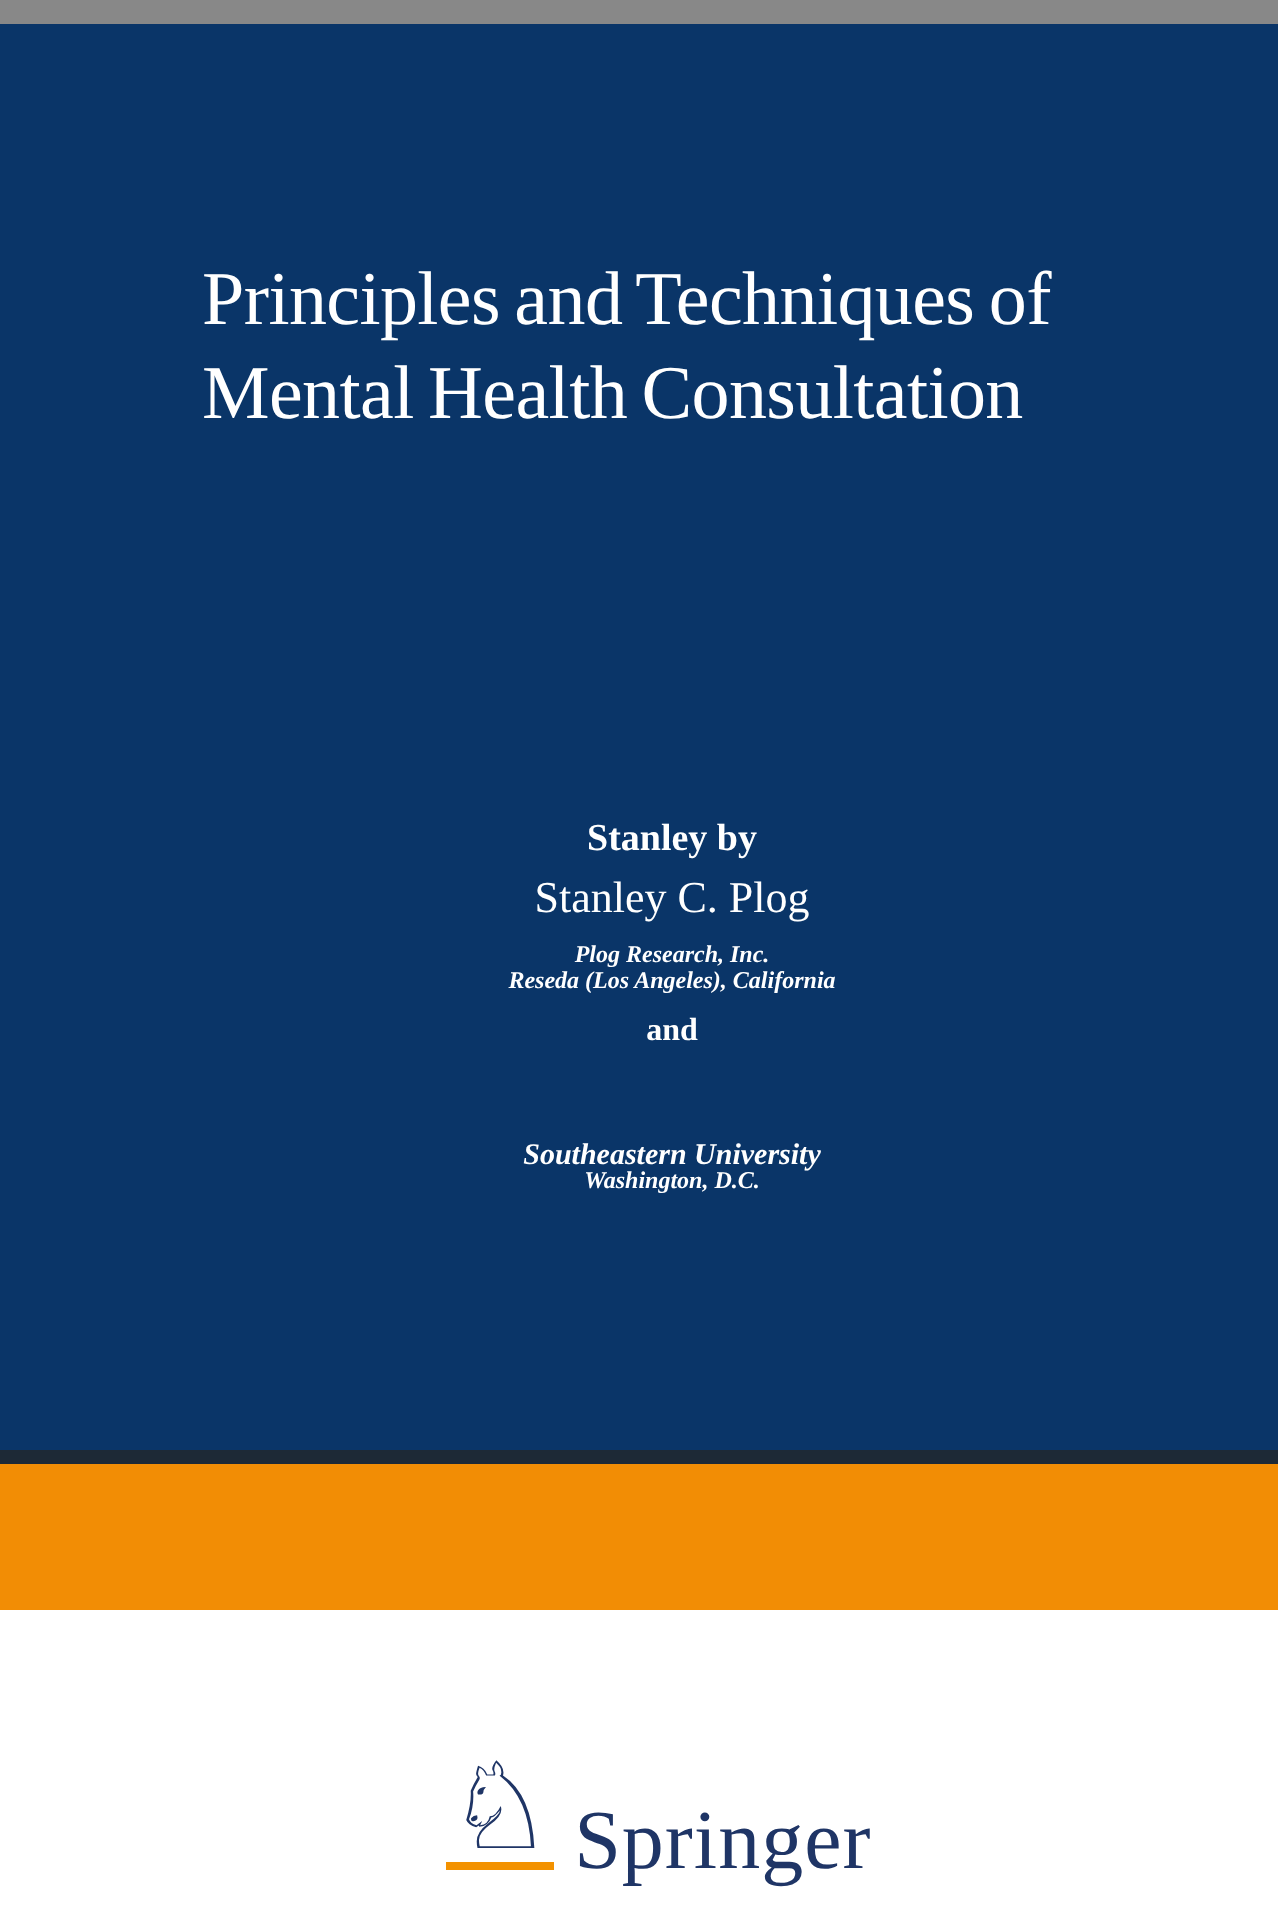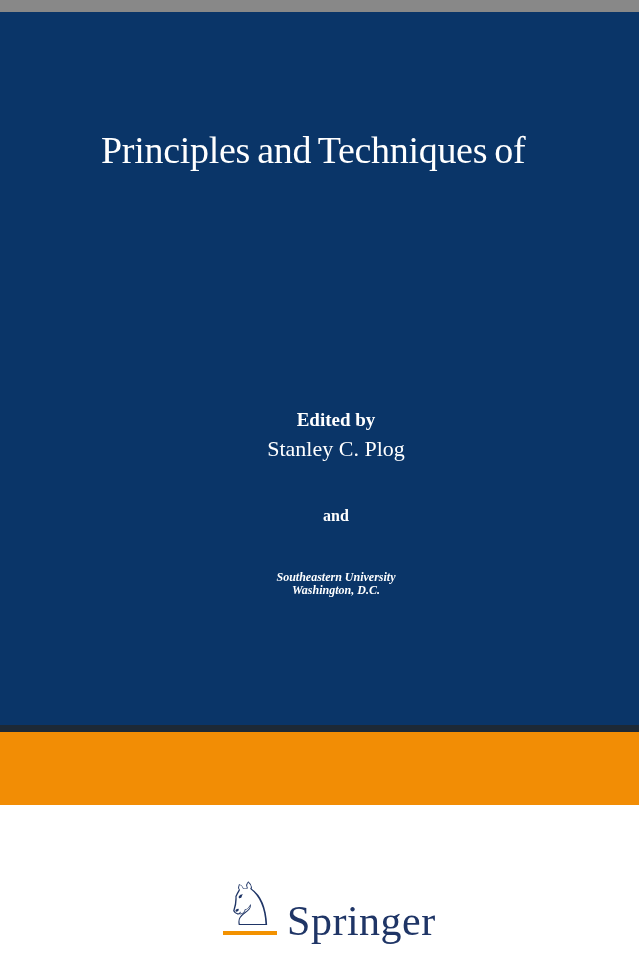--- a/index.html
+++ b/index.html
@@ -55,21 +55,21 @@
     text-align: center;
     color: #ffffff;
     white-space: nowrap;
   }
   .edited-by   { top: 397px; font-size: 19px; font-weight: bold; }
   .editor-name-1 { top: 424px; font-size: 22px; }
   .aff-1a      { top: 458px; font-size: 12px; font-weight: bold; font-style: italic; }
   .aff-1b      { top: 471px; font-size: 12px; font-weight: bold; font-style: italic; }
   .conjunction { top: 495px; font-size: 16px; font-weight: bold; }
   .editor-name-2 { top: 525px; font-size: 30px; }
-  .aff-2a      { top: 558px; font-size: 12px; font-weight: bold; font-style: italic; }
+  .aff-2a      { top: 558px; font-size: 15px; font-weight: bold; font-style: italic; }
   .aff-2b      { top: 571px; font-size: 12px; font-weight: bold; font-style: italic; }
   
   .publisher-row {
     position: absolute;
     left: 0; right: 0; top: 856px;
     height: 76px;
     display: flex;
     justify-content: center;
     align-items: flex-end;
   }
@@ -102,25 +102,28 @@
 
 <div class="cover">
 
   <div class="navy-panel"></div>
   <div class="dark-separator"></div>
   <div class="orange-stripe"></div>
   <div class="white-footer"></div>
 
   <div class="title-block">
     <div>Principles and Techniques of</div>
+    <div>Mental Health Consultation</div>
   </div>
 
-  <div class="c-line edited-by">Edited by</div>
+  <div class="c-line edited-by">Stanley by</div>
 
   <div class="c-line editor-name-1">Stanley C. Plog</div>
+  <div class="c-line aff-1a">Plog Research, Inc.</div>
+  <div class="c-line aff-1b">Reseda (Los Angeles), California</div>
 
   <div class="c-line conjunction">and</div>
 
   <div class="c-line aff-2a">Southeastern University</div>
   <div class="c-line aff-2b">Washington, D.C.</div>
 
   <div class="publisher-row">
     <div class="publisher-inner">
       <span class="knight-glyph">♘</span>
       <span class="publisher-name">Springer</span>

